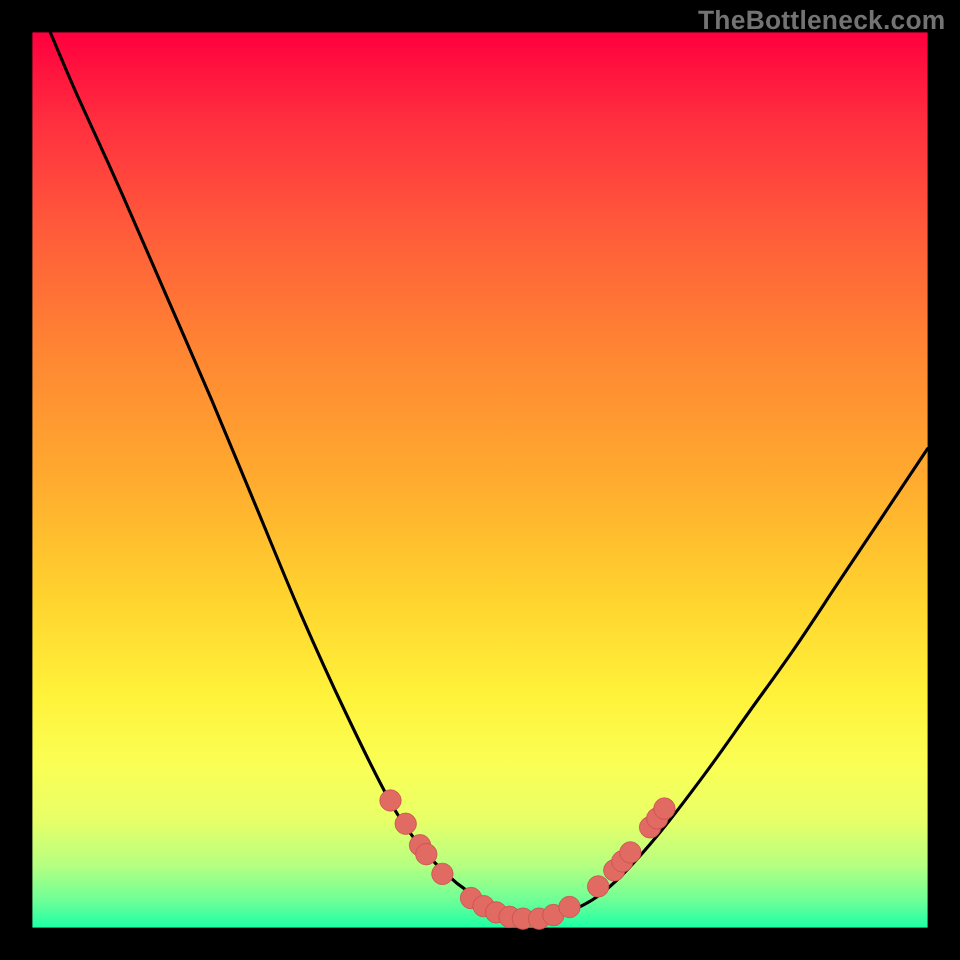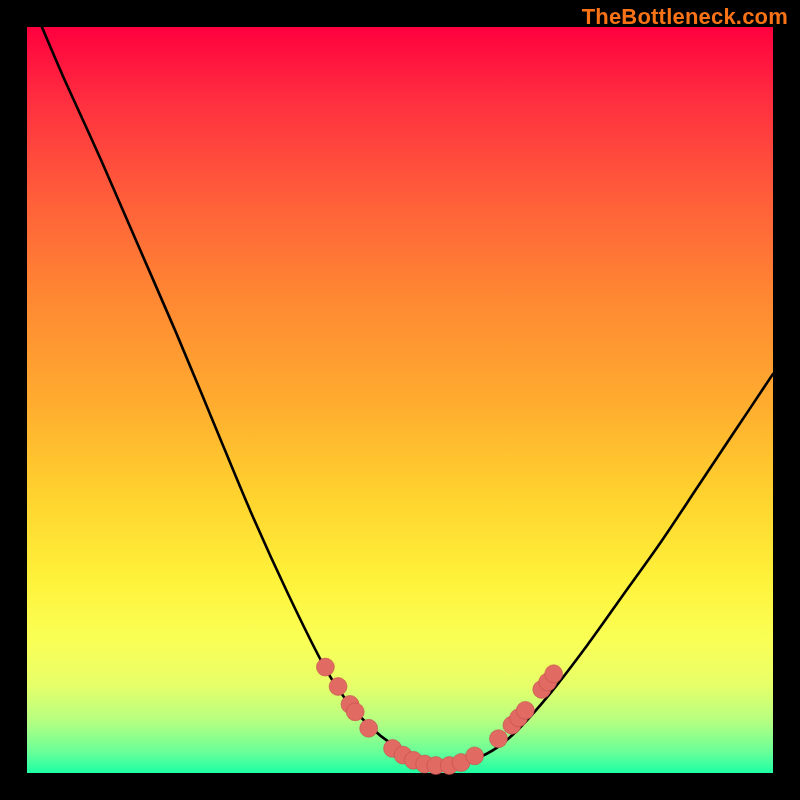--- a/index.html
+++ b/index.html
@@ -36,21 +36,21 @@
       #faff55 82%,
       #e8ff68 88%,
       #b6ff81 93%,
       #6dff97 97%,
       #1effa5 100%);
   }
   .watermark {
     position: absolute;
     top: 4px;
     right: 12px;
-    color: #f97316;
+    color: #737373;
     font-size: 22px;
     font-weight: 600;
     letter-spacing: 0.2px;
     user-select: none;
   }
   svg.curve {
     position: absolute;
     left: 0;
     top: 0;
     width: 746px;

